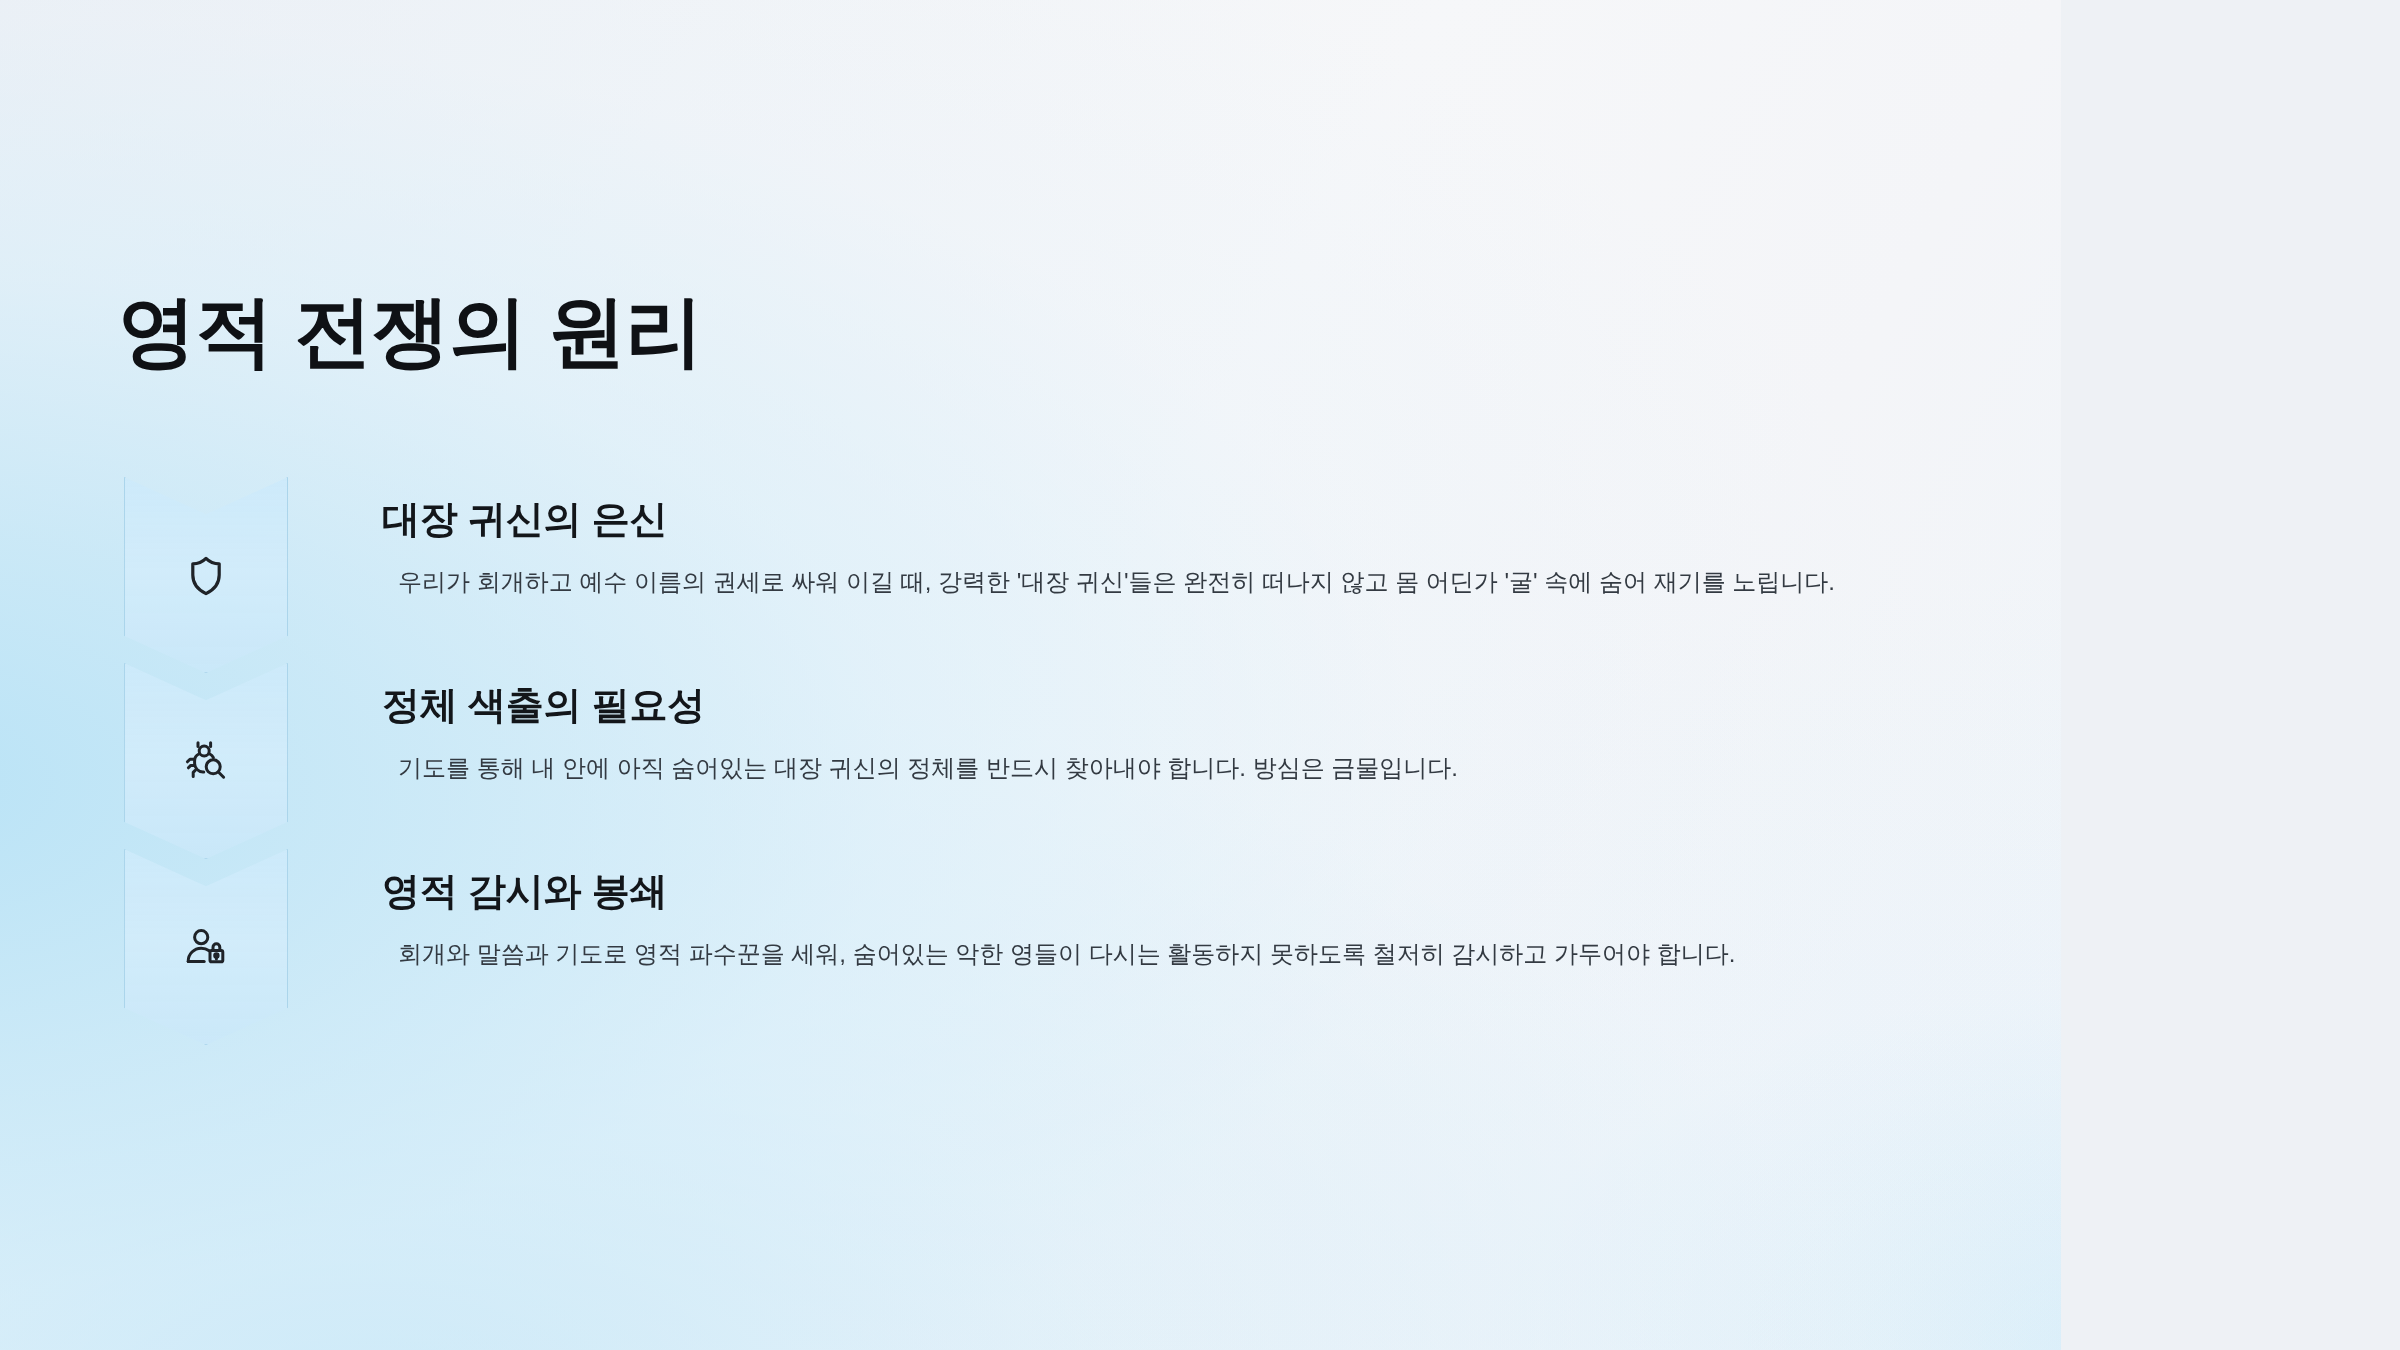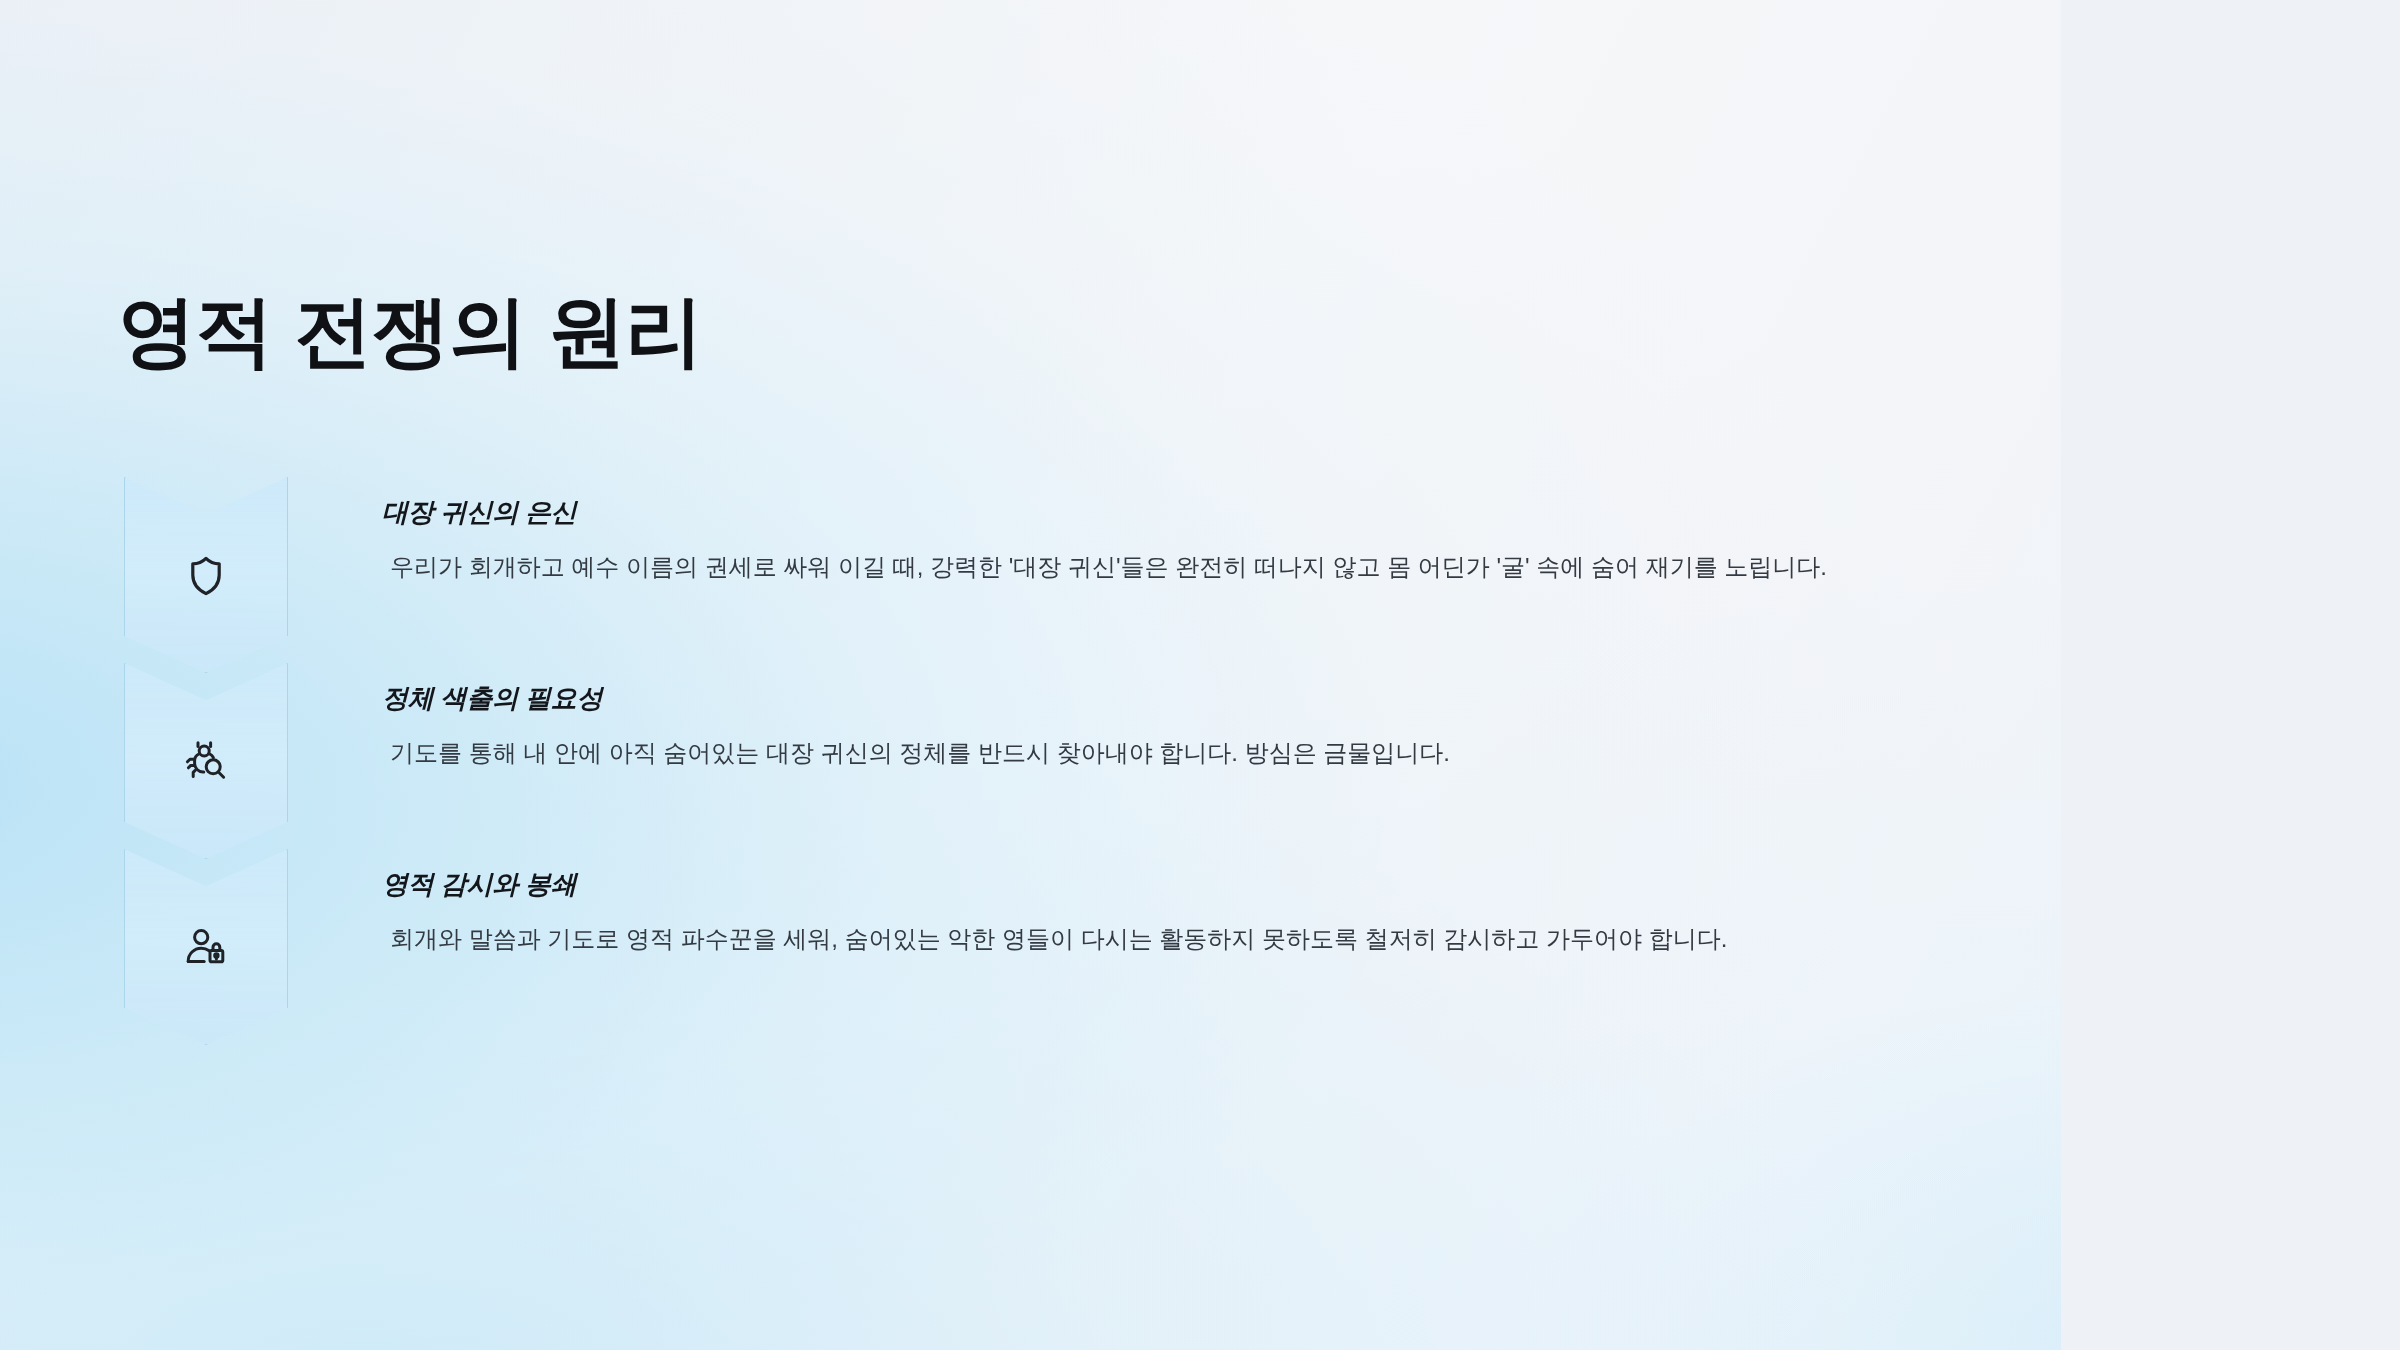--- a/index.html
+++ b/index.html
@@ -105,30 +105,29 @@
 
   
   .principle-text {
     flex: 1 1 auto;
     padding-left: 94px;
     padding-top: 22px;
     min-width: 0;
   }
   .principle-title {
     margin: 0 0 22px 0;
-    font-size: 26px;
+    font-size: 38px;
     line-height: 1.2;
     font-weight: 700;
     letter-spacing: -0.2px;
     color: #13161a;
     white-space: nowrap;
-    font-style: italic;
   }
   .principle-desc {
-    margin: 8px;
+    margin: 16px;
     font-size: 24px;
     line-height: 1.45;
     font-weight: 400;
     color: #333a42;
     white-space: nowrap;
   }
 </style>
 </head>
 <body>
 

